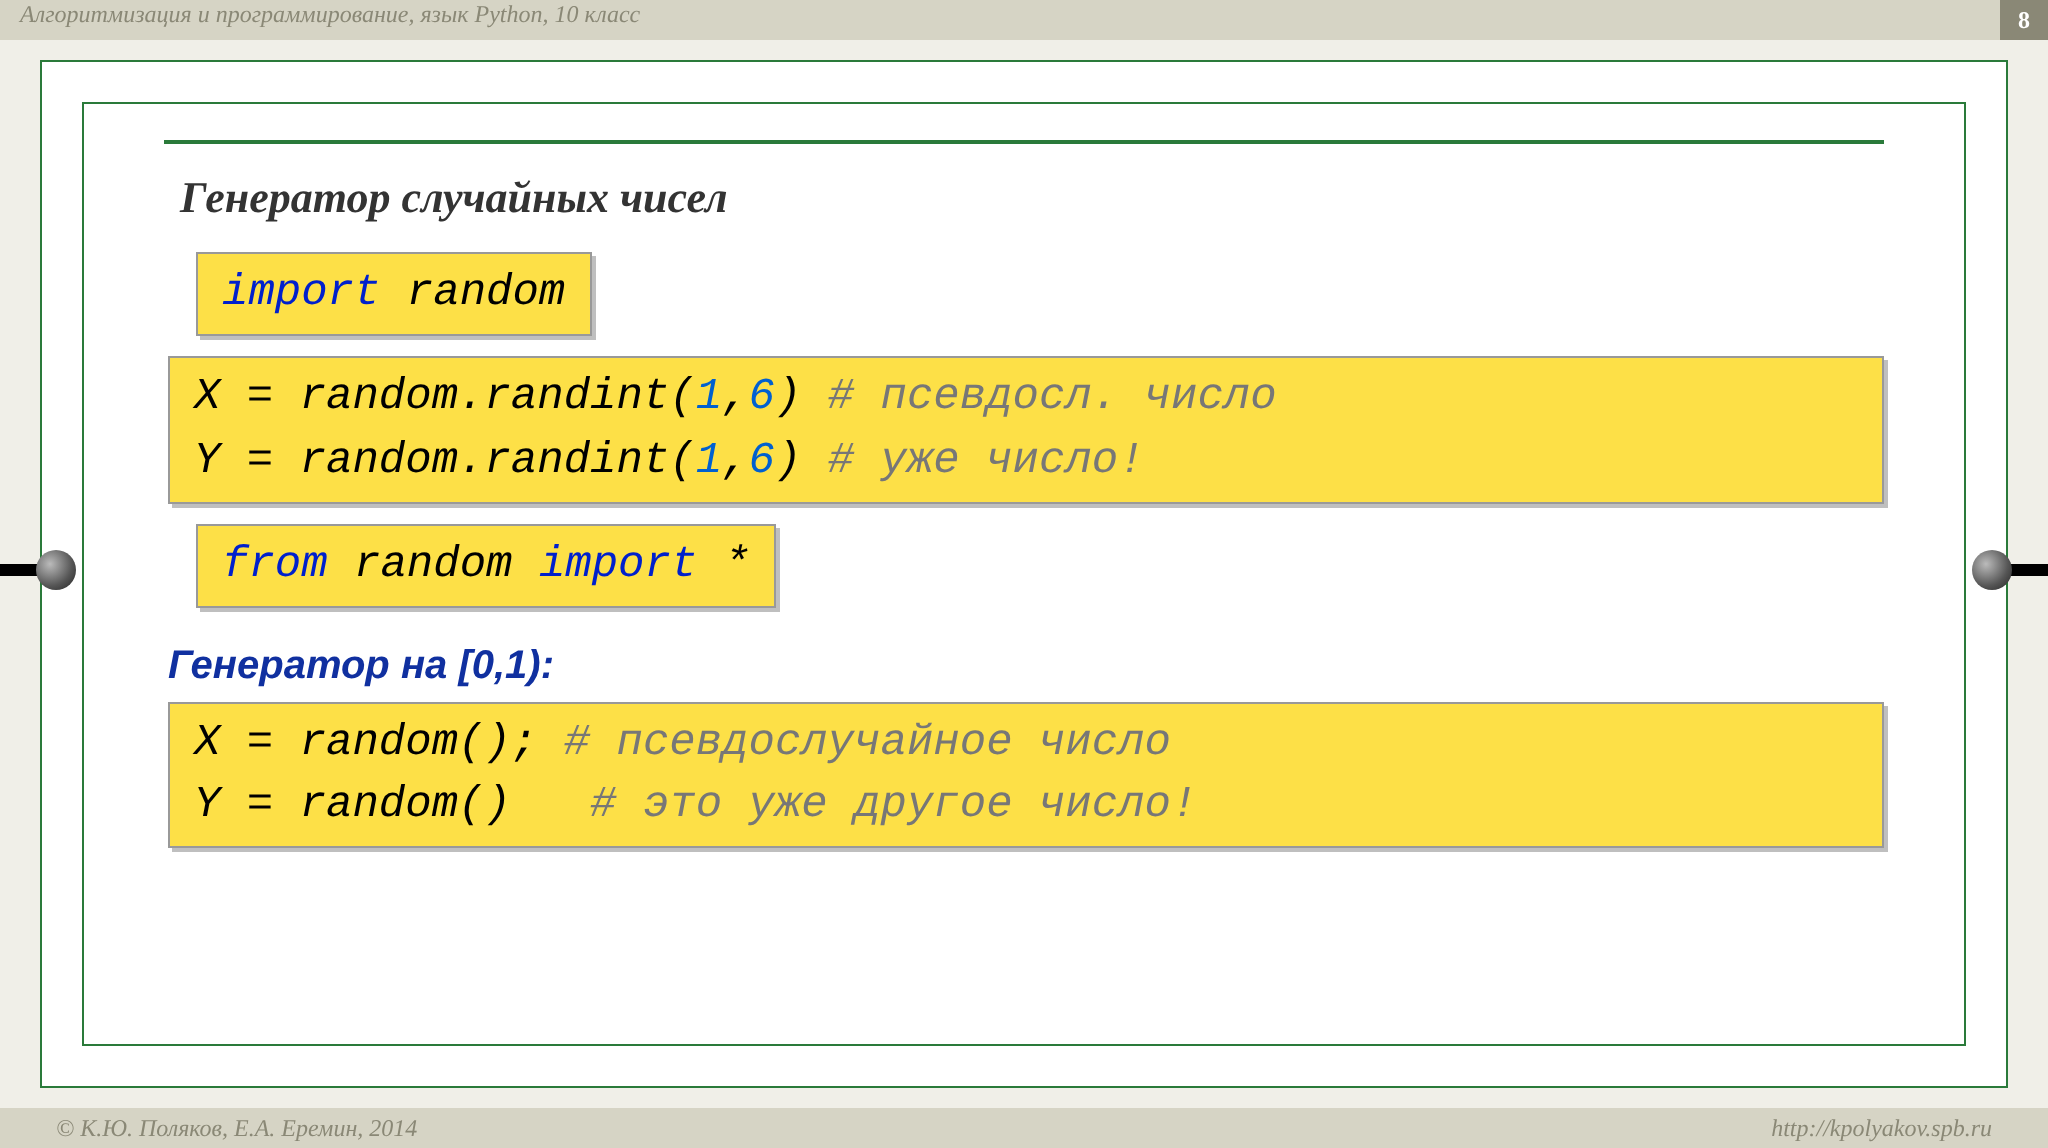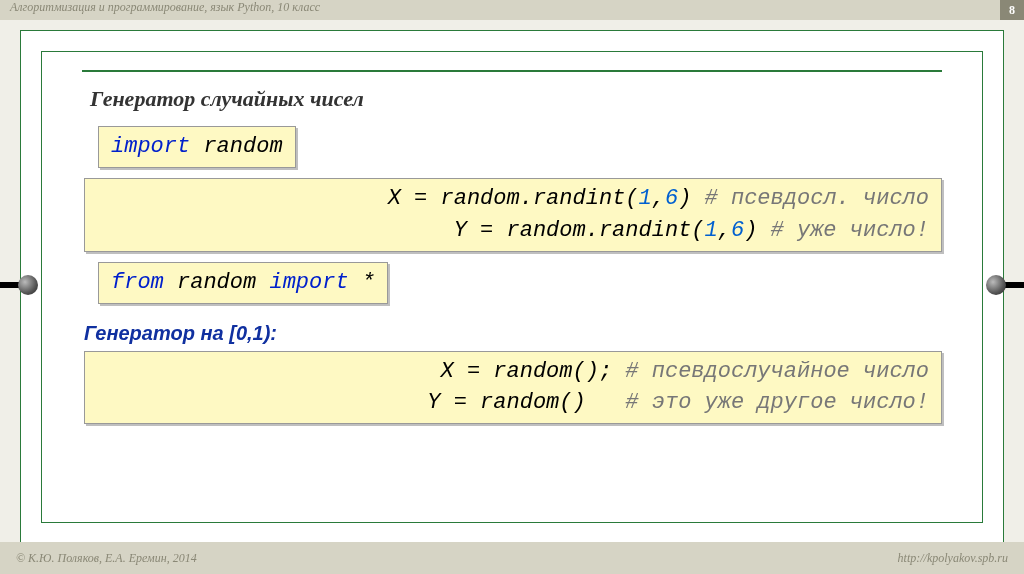--- a/index.html
+++ b/index.html
@@ -29,26 +29,26 @@
     display: flex;
     align-items: center;
     justify-content: center;
     font-style: normal;
     font-weight: bold;
     margin-right: -10px;
   }
   .bottom-bar {
     position: absolute;
     bottom: 0; left: 0; right: 0;
-    height: 32px;
+    height: 20px;
     background: #d6d4c5;
     display: flex;
     justify-content: space-between;
     align-items: center;
-    padding: 0 16px;
+    padding: 0 28px;
     font-style: italic;
     font-size: 12px;
     color: #8a8876;
   }
   .frame-outer {
     position: absolute;
     top: 30px; left: 20px; right: 20px; bottom: 30px;
     border: 1px solid #2a7a3a;
     background: #fff;
     padding: 20px;
@@ -72,30 +72,29 @@
   }
   .sub {
     font-family: Arial, sans-serif;
     font-size: 20px;
     font-weight: bold;
     color: #1030a0;
     margin: 10px 0 6px 2px;
   }
   .code-box {
     display: inline-block;
-    background: #fef9c3;
+    background: #fde047;
     border: 1px solid #999;
     box-shadow: 2px 2px 0 rgba(0,0,0,.25);
     padding: 4px 12px;
     margin: 2px 0 8px 16px;
     font-family: 'Courier New', monospace;
     font-size: 22px;
     line-height: 1.45;
     white-space: pre;
-    text-align: right;
   }
   .code-box.wide { display: block; margin-left: 2px; }
   .c-blue { color: #0020cc; }
   .c-dark { color: #000; }
   .c-grey { color: #777; }
   .c-num  { color: #0060d0; }
   .nail {
     position: absolute;
     width: 38px; height: 30px;
     top: 50%; transform: translateY(-50%);

